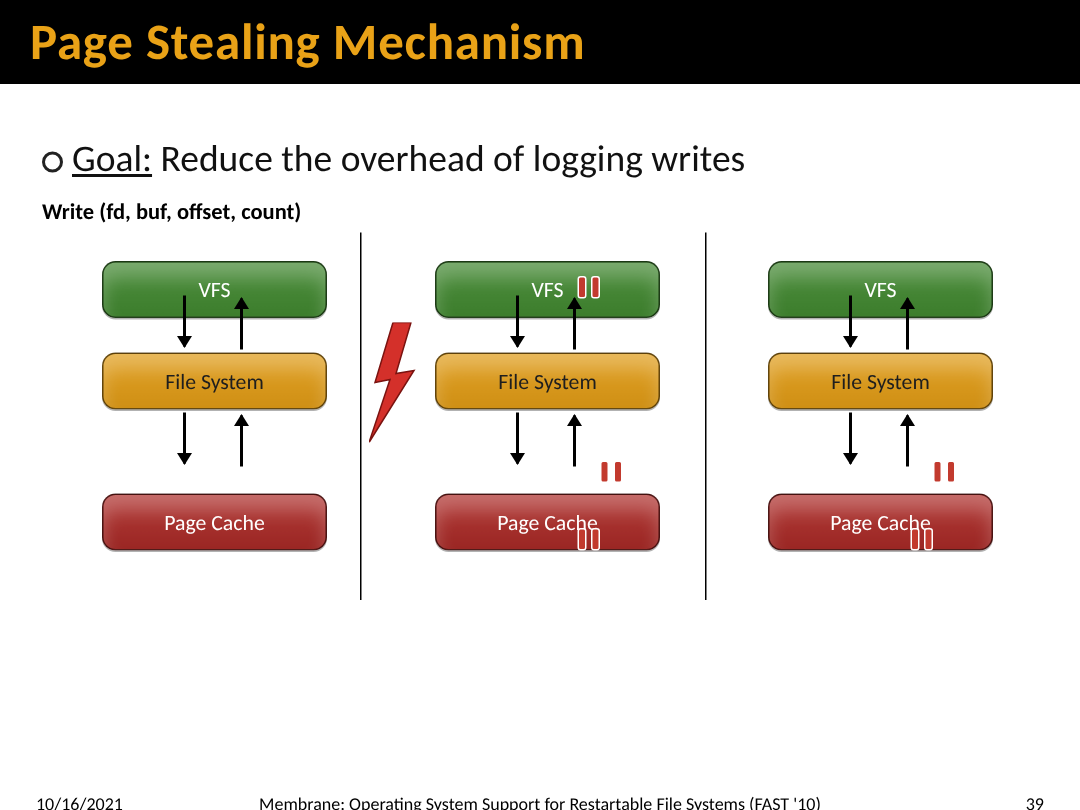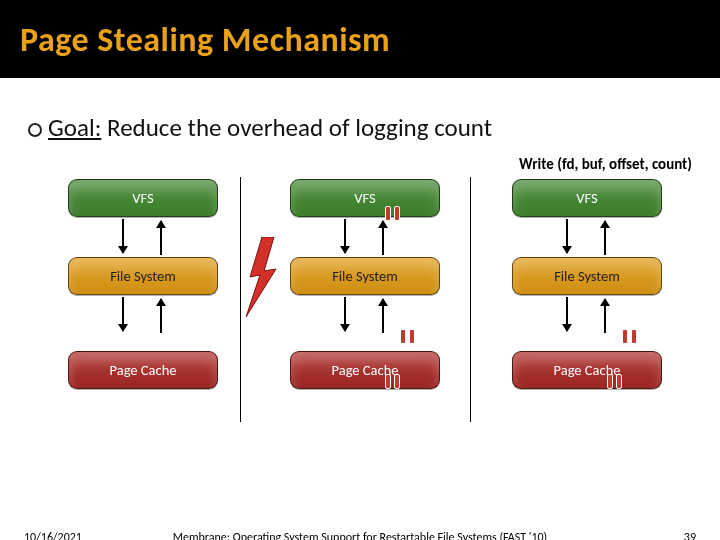--- a/index.html
+++ b/index.html
@@ -1,38 +1,38 @@
 <!DOCTYPE html>
 <html><head>
 <meta charset="utf-8">
 <style>
   * { box-sizing: border-box; margin: 0; padding: 0; }
   html, body { width: 720px; height: 540px; background: #fff; font-family: Calibri, "Segoe UI", Arial, sans-serif; overflow: hidden; }
-  .titlebar { width: 100%; height: 78px; background: #000; display: flex; align-items: center; padding-left: 20px; }
+  .titlebar { width: 100%; height: 56px; background: #000; display: flex; align-items: center; padding-left: 20px; }
   .title { color: #e9a217; font-weight: 700; font-size: 34px; letter-spacing: 0.5px; }
   .content { padding: 34px 28px 0 28px; }
   .goal-line { font-size: 25px; color: #111; margin-bottom: 12px; }
   .bullet-o { display: inline-block; width: 14px; height: 14px; border: 2px solid #222; border-radius: 50%; vertical-align: -1px; margin-right: 6px; }
   .goal-label { text-decoration: underline; }
   .soln-line { font-size: 21px; color: #111; margin-left: 40px; margin-bottom: 22px; }
   .sq-bullet { display: inline-block; width: 8px; height: 8px; background: #8c8c8c; vertical-align: 3px; margin-right: 10px; }
-  .caption { text-align: right; font-size: 15px; font-weight: 600; color: #000; margin-bottom: 6px; }
+  .caption { text-align: left; font-size: 15px; font-weight: 600; color: #000; margin-bottom: 6px; }
   .stage { position: relative; width: 100%; height: 260px; }
   .column { position: absolute; top: 0; width: 150px; }
   .col-1 { left: 40px; }
   .col-2 { left: 262px; }
   .col-3 { left: 484px; }
   .divider { position: absolute; top: -2px; width: 1px; height: 245px; background: #000; }
   .div-a { left: 212px; }
   .div-b { left: 442px; }
   .box { width: 100%; height: 38px; border-radius: 9px; border: 1px solid rgba(0,0,0,.55); display: flex; align-items: center; justify-content: center; color: #fff; font-size: 14.5px; font-weight: 400; box-shadow: inset 0 10px 12px rgba(255,255,255,.25), 0 1px 0 rgba(0,0,0,.3); }
   .box-vfs { background: linear-gradient(#4e8f3e, #3c7d2c); }
   .box-fs  { background: linear-gradient(#e1a227, #cf8f14); color: #1e1e1e; }
   .box-pc  { background: linear-gradient(#b33c39, #9a2623); }
-  .row-vfs { position: absolute; top: 0; }
+  .row-vfs { position: absolute; top: 17px; }
   .row-fs  { position: absolute; top: 78px; }
   .row-pc  { position: absolute; top: 172px; }
   .arrow-pair { position: absolute; left: 0; width: 100%; height: 40px; }
   .ap1 { top: 38px; }
   .ap2 { top: 116px; }
   .arrow { position: absolute; width: 2px; background: #000; }
   .arrow::after { content: ""; position: absolute; left: -4px; width: 0; height: 0; border-left: 5px solid transparent; border-right: 5px solid transparent; }
   .arrow.down::after { bottom: -1px; border-top: 8px solid #000; }
   .arrow.up::after   { top: -1px; border-bottom: 8px solid #000; }
   .arrow.down { height: 34px; top: 2px; }
@@ -54,21 +54,21 @@
 </style>
 </head>
 <body>
 
 <div class="titlebar">
   <div class="title">Page Stealing Mechanism</div>
 </div>
 
 <div class="content">
   <div class="goal-line">
-    <span class="bullet-o"></span><span class="goal-label">Goal:</span><span> Reduce the overhead of logging count</span>
+    <span class="bullet-o"></span><span class="goal-label">Goal:</span><span> Reduce the overhead of logging writes</span>
   </div>
 
   <div class="caption">Write (fd, buf, offset, count)</div>
 
   <div class="stage">
     <div class="divider div-a"></div>
     <div class="divider div-b"></div>
 
     <div class="bolt">
       <svg viewBox="0 0 34 80">

